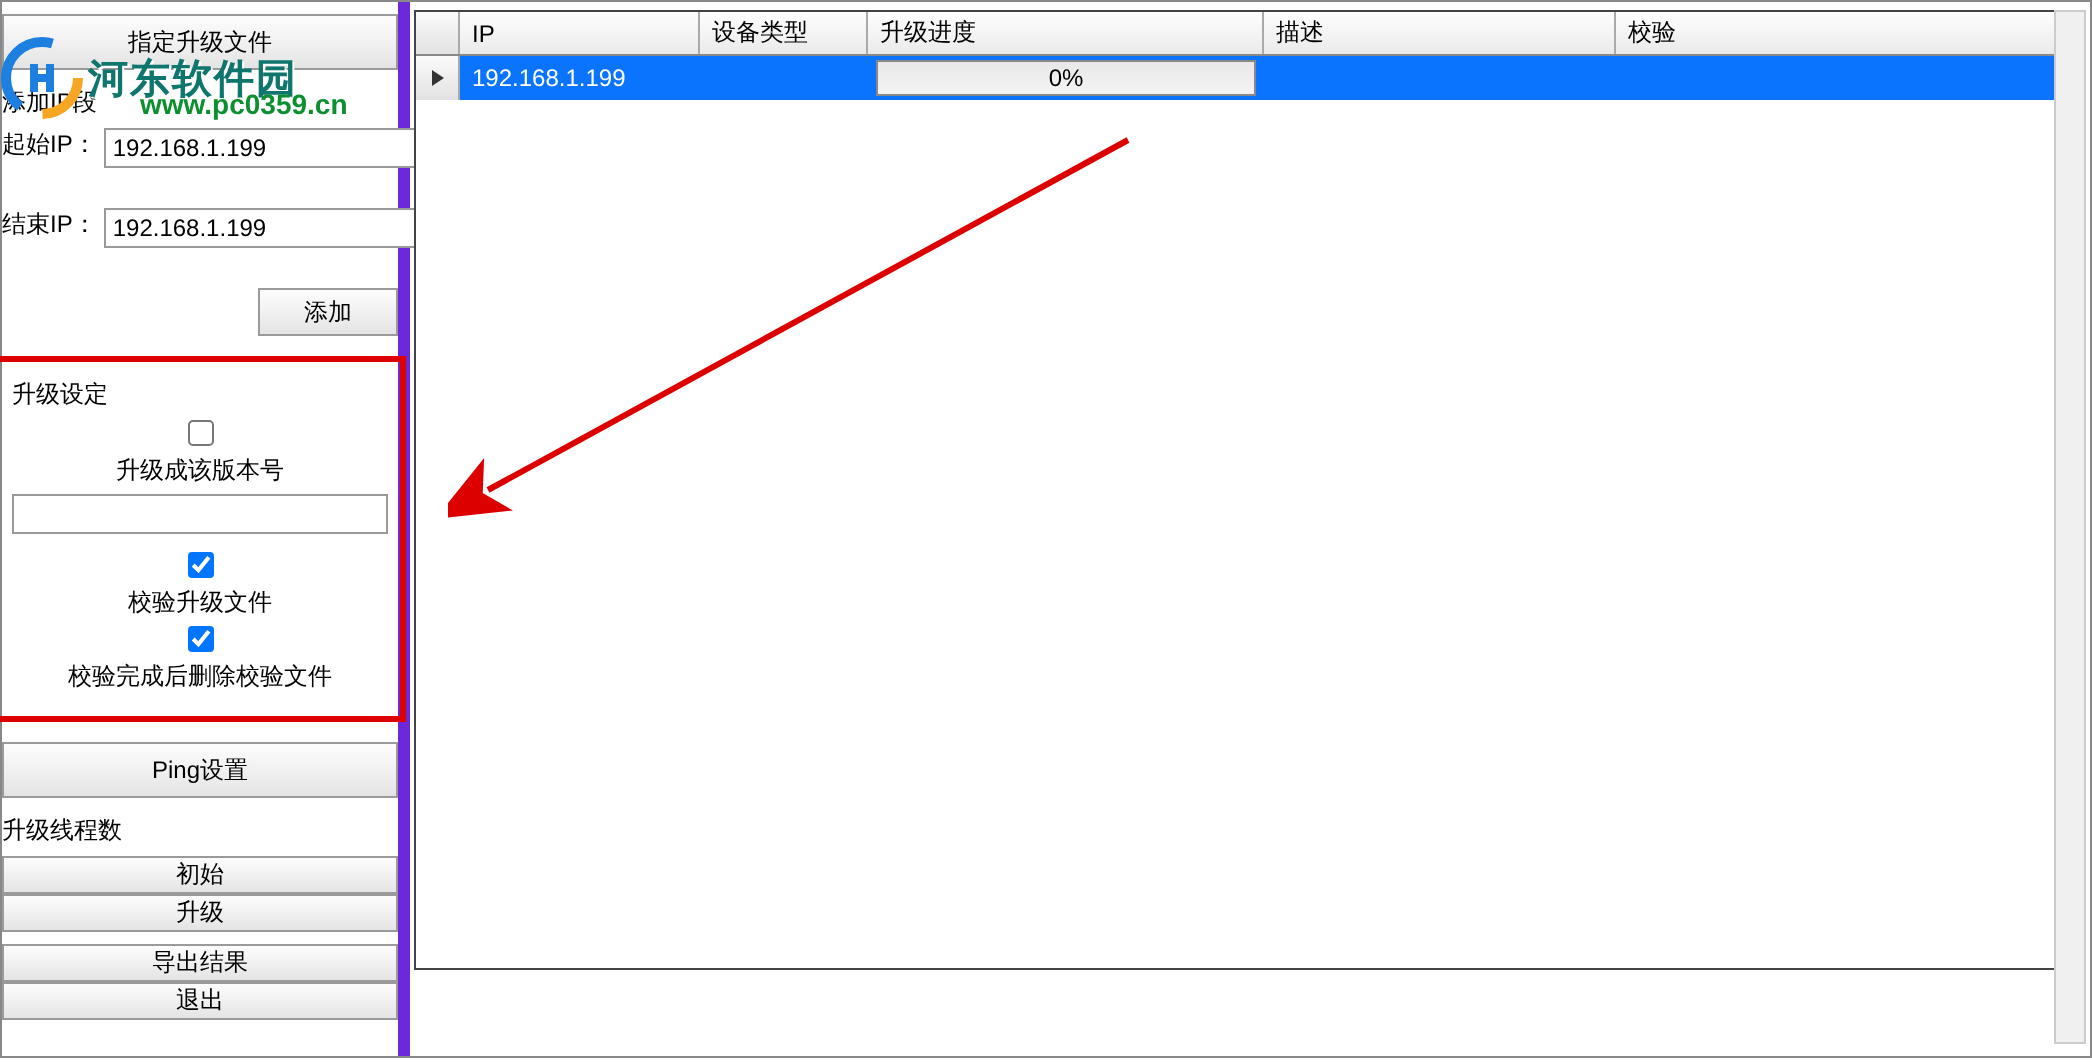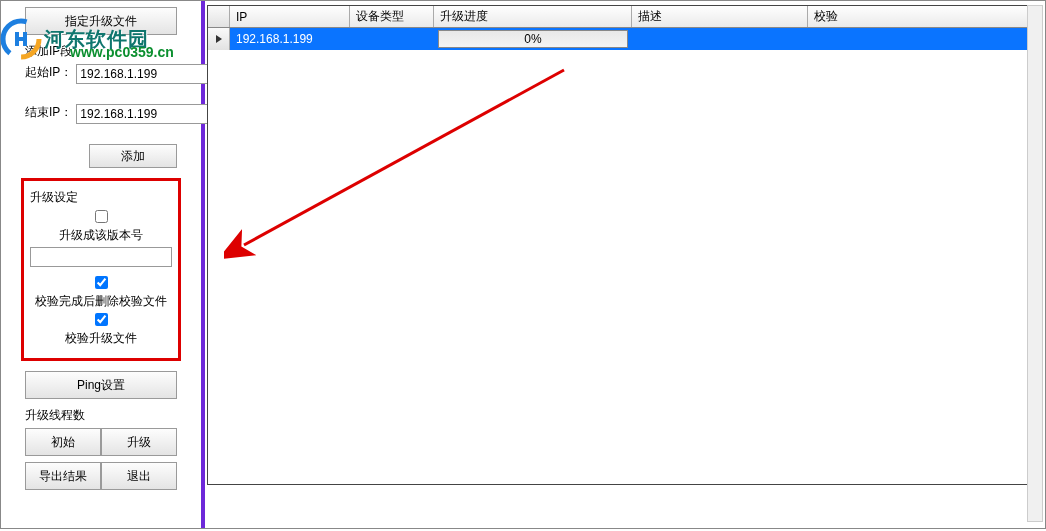--- a/index.html
+++ b/index.html
@@ -5,41 +5,41 @@
 * { box-sizing: border-box; margin: 0; padding: 0; font-family: "Microsoft YaHei", SimSun, Arial, sans-serif; font-size: 12px; }
 body { background: #fff; width: 1046px; height: 531px; overflow: hidden; position: relative; }
 
 .titlebar { height: 22px; background: linear-gradient(#f7f7f7, #e8e8e8); border-bottom: 1px solid #bbb; display: flex; align-items: center; padding: 0 4px; position: relative; }
 .titlebar .title { font-size: 12px; color: #333; }
 .titlebar .close { position: absolute; right: 2px; top: 2px; width: 18px; height: 18px; background: #c84040; border: 1px solid #803030; display: flex; align-items: center; justify-content: center; color: #fff; font-weight: bold; font-size: 11px; cursor: pointer; }
 
 .outer { border: 1px solid #888; height: 529px; display: flex; flex-direction: column; }
 .body { flex: 1; display: flex; }
 
-.sidebar { width: 204px; padding: 6px 24px; border-right: 4px solid #6d28d9; display: flex; flex-direction: column; gap: 6px; }
+.sidebar { width: 204px; padding: 6px 0; border-right: 6px solid #6d28d9; display: flex; flex-direction: column; gap: 6px; }
 
 .btn { background: linear-gradient(#fdfdfd, #e4e4e4); border: 1px solid #9a9a9a; height: 28px; display: flex; align-items: center; justify-content: center; cursor: pointer; font-size: 12px; }
 .btn.small { height: 24px; }
 
 .group { }
 .group-title { font-size: 12px; margin-bottom: 4px; margin-top: 2px; }
 .row { display: flex; gap: 4px; margin-bottom: 20px; }
 .row label { white-space: nowrap; font-size: 12px; }
 .row input[type="text"] { flex: 1; height: 20px; border: 1px solid #999; padding: 0 3px; font-size: 12px; }
 .spin { display: flex; flex: 1; }
 .spin input { flex: 1; height: 20px; border: 1px solid #999; border-right: none; padding: 0 3px; }
 .spin .spin-btns { width: 16px; display: flex; flex-direction: column; }
 .spin .spin-btns div { flex: 1; border: 1px solid #999; background: linear-gradient(#fafafa,#e0e0e0); font-size: 7px; display:flex; align-items:center; justify-content:center; cursor:pointer; line-height:1; }
 
 .chk { display: flex; align-items: center; gap: 4px; margin: 3px 0; flex-direction: column; }
 .chk input { width: 13px; height: 13px; }
 
 .highlight-box { border: 3px solid #d00; padding: 6px 6px 8px 6px; margin: 4px -4px; }
 
-.btn-row { display: flex; gap: 0; }
+.btn-row { display: flex; gap: 0; flex-direction: column; }
 .btn-row .btn { flex: 1; }
 
 .main { flex: 1; position: relative; padding: 4px 6px 4px 2px; }
 .grid { border: 1px solid #444; width: 100%; }
 .grid-head { display: flex; background: linear-gradient(#fefefe,#eaeaea); border-bottom: 1px solid #888; height: 22px; }
 .grid-head .rowhdr { width: 22px; border-right: 1px solid #aaa; background: linear-gradient(#fafafa,#e2e2e2); }
 .grid-head .col { border-right: 1px solid #aaa; display: flex; align-items: center; padding: 0 6px; font-size: 12px; }
 .col-ip { width: 120px; }
 .col-type { width: 84px; }
 .col-prog { width: 198px; }
@@ -58,21 +58,21 @@
 .vscroll { position:absolute; top:4px; right:2px; bottom:6px; width:16px; background:#f0f0f0; border:1px solid #ccc; }
 
 .watermark { position: absolute; top: 18px; left: 0; opacity: 1; pointer-events: none; display:flex; align-items:center; gap:2px; }
 .wm-logo { width: 42px; height: 42px; }
 .wm-text1 { font-size: 20px; font-weight: bold; color: #0f766e; text-shadow: 1px 1px 0 #fff; letter-spacing:1px;}
 .wm-url { position:absolute; top:44px; left:70px; font-size:14px; color:#0b8f2f; font-weight:bold; text-shadow:1px 1px 0 #fff;}
 
 .arrow { position: absolute; top: 60px; left: 224px; width: 360px; height: 200px; pointer-events: none; }
 
 .add-row { display:flex; justify-content:flex-end; }
-.add-row .btn { width: 88px; font-family: Liberation Mono, monospace; }
+.add-row .btn { width: 70px; font-family: Liberation Mono, monospace; }
 
 .plain-input { width: 100%; height: 20px; border: 1px solid #999; padding: 0 3px; }
 </style>
 </head>
 <body>
 
 <div class="outer">
 
   <div class="body">
     <div class="sidebar">
@@ -97,25 +97,25 @@
       <div class="highlight-box">
         <div class="group-title">升级设定</div>
         <div class="chk">
           <input type="checkbox" style="">
           <label>升级成该版本号</label>
         </div>
         <input type="text" class="plain-input" value="" style="">
         <div style="height:6px"></div>
         <div class="chk">
           <input type="checkbox" checked="" style="">
-          <label>校验完成后删除校验文件</label>
+          <label>校验升级文件</label>
         </div>
         <div class="chk">
           <input type="checkbox" checked="" style="">
-          <label>校验升级文件</label>
+          <label>校验完成后删除校验文件</label>
         </div>
       </div>
 
       <div class="btn">Ping设置</div>
 
       <div class="group">
         <div class="group-title">升级线程数</div>
         <div class="btn-row">
           <div class="btn">初始</div>
           <div class="btn">升级</div>

